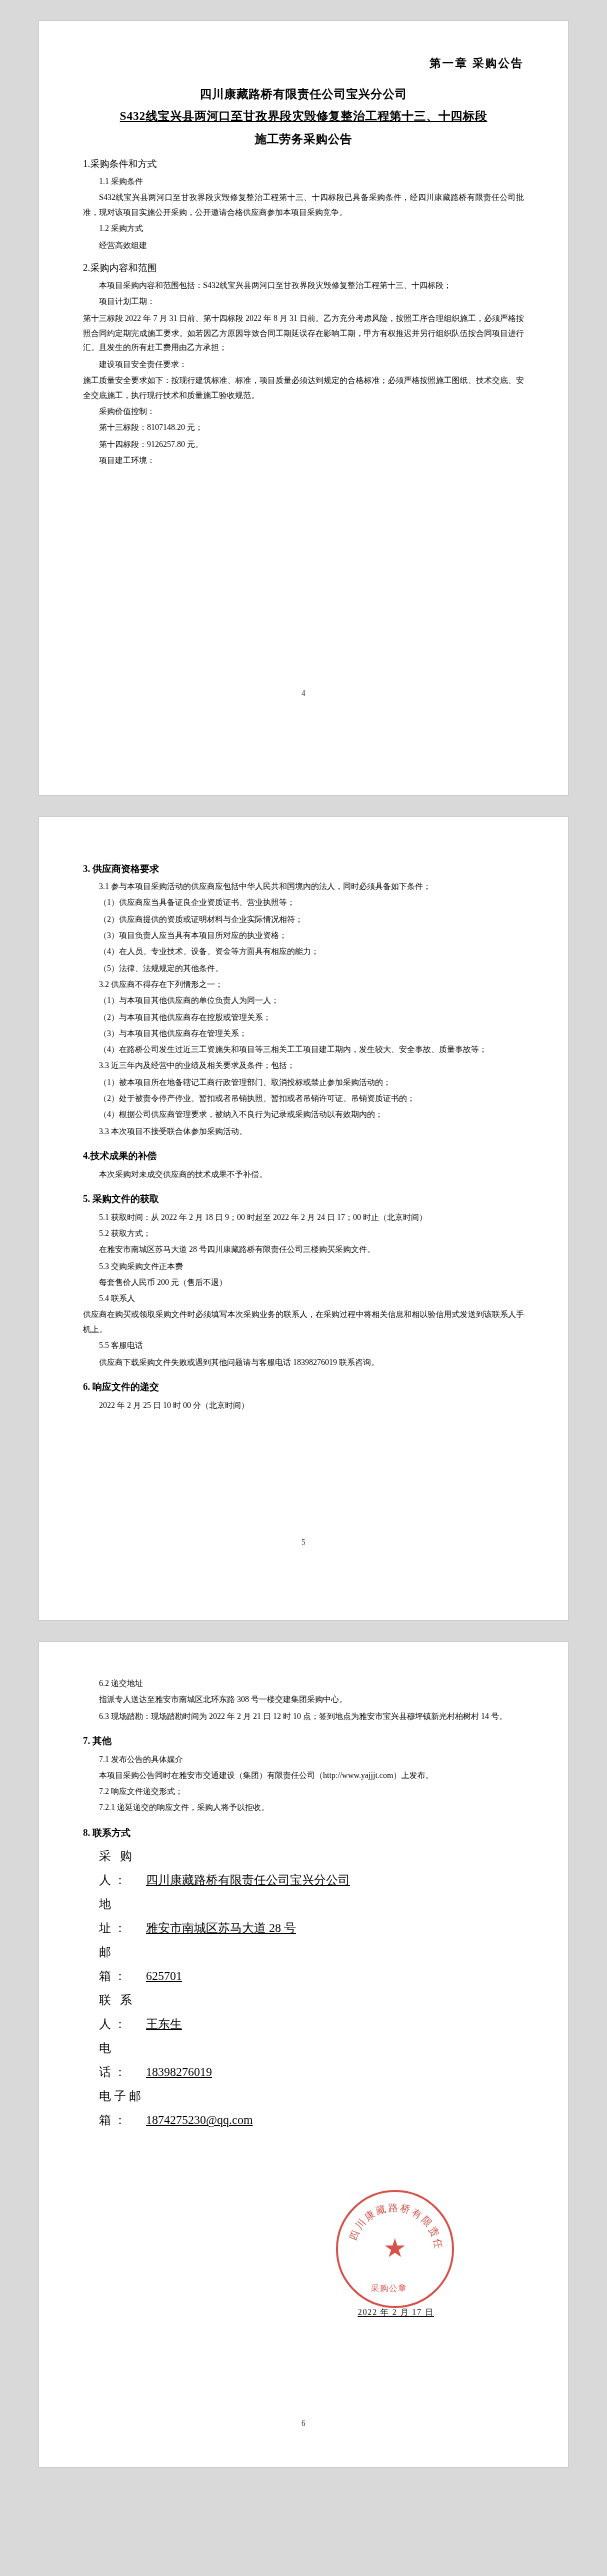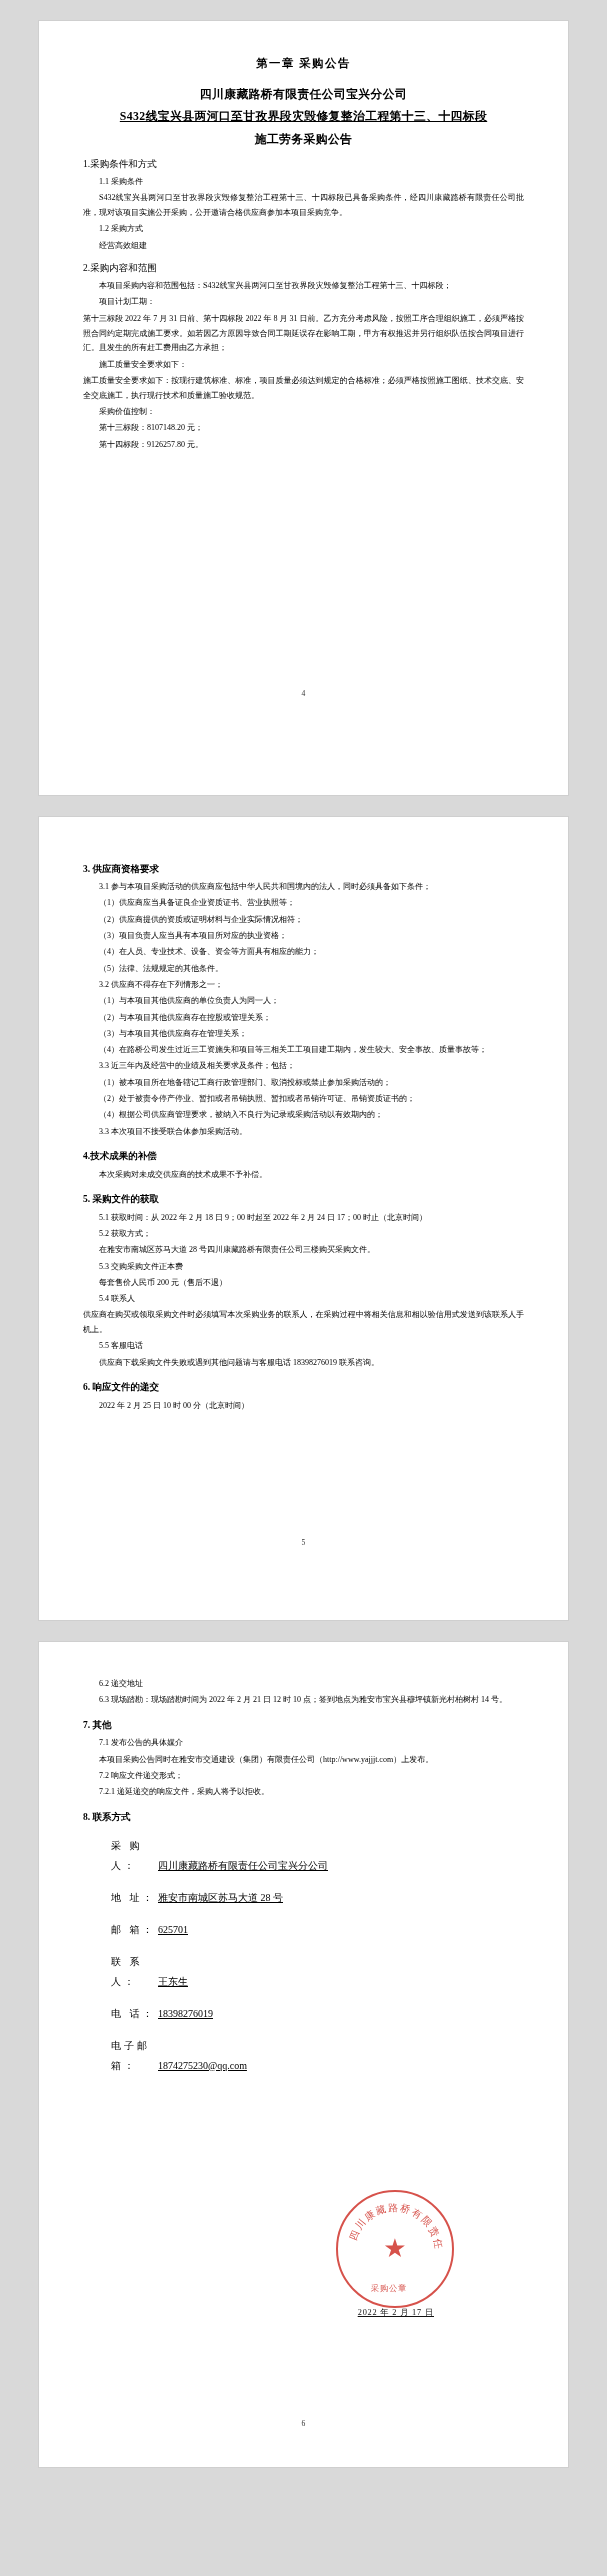--- a/index.html
+++ b/index.html
@@ -13,21 +13,21 @@
     padding:35px 44px 23px 44px;
     position:relative;
     border:0.8px solid #cfcfcf;
   }
   .page.p1{height:776px;}
   .page.p2{height:805px;}
   .page.p3{height:827px;}
   .spacer-top{height:20px;}
 
   .chapter-title{
-    text-align:center;
+    text-align:right;
     font-size:11.4px;
     font-weight:bold;
     letter-spacing:1.5px;
     margin:0 0 13.7px 0;
   }
   .doc-title{
     text-align:center;
     font-size:11.8px;
     font-weight:bold;
     line-height:1.65;
@@ -58,21 +58,21 @@
     position:absolute;
     left:0; right:0;
     text-align:center;
     font-size:7.6px;
     color:#333;
   }
   .p1 .pg-num{ bottom:97px; }
   .p2 .pg-num{ bottom:73px; }
   .p3 .pg-num{ bottom:39px; }
 
-  .contact-line{ font-size:10px; line-height:2.0; margin:12px; }
+  .contact-line{ font-size:12px; line-height:2.0; margin:0; }
   .contact-line .lbl{ display:inline-block; width:47px; letter-spacing:3px;}
   .contact-line .val{ text-decoration:underline; }
 
   
   .seal{
     position:absolute;
     right:114px;
     bottom:159px;
     width:114px;
     height:114px;
@@ -125,25 +125,26 @@
     <div class="sec-h">1.采购条件和方式</div>
     <p class="t ind">1.1 采购条件</p>
     <p class="t ind">S432线宝兴县两河口至甘孜界段灾毁修复整治工程第十三、十四标段已具备采购条件，经四川康藏路桥有限责任公司批准，现对该项目实施公开采购，公开邀请合格供应商参加本项目采购竞争。</p>
     <p class="t ind">1.2 采购方式</p>
     <p class="t ind">经营高效组建</p>
 
     <div class="sec-h">2.采购内容和范围</div>
     <p class="t ind">本项目采购内容和范围包括：S432线宝兴县两河口至甘孜界段灾毁修复整治工程第十三、十四标段；</p>
     <p class="t ind">项目计划工期：</p>
     <p class="t">第十三标段 2022 年 7 月 31 日前、第十四标段 2022 年 8 月 31 日前。乙方充分考虑风险，按照工序合理组织施工，必须严格按照合同约定期完成施工要求。如若因乙方原因导致合同工期延误存在影响工期，甲方有权推迟并另行组织队伍按合同项目进行汇。且发生的所有赶工费用由乙方承担；</p>
-    <p class="t ind">施工质量安全要求如下：</p>
+    <p class="t ind">建设项目安全责任要求：</p>
     <p class="t">施工质量安全要求如下：按现行建筑标准、标准，项目质量必须达到规定的合格标准；必须严格按照施工图纸、技术交底、安全交底施工，执行现行技术和质量施工验收规范。</p>
     <p class="t ind">采购价值控制：</p>
     <p class="t ind">第十三标段：8107148.20 元；</p>
     <p class="t ind">第十四标段：9126257.80 元。</p>
+    <p class="t ind">项目建工环境：</p>
 
     <div class="pg-num">4</div>
   </div>
 
   <div class="page p2">
     <div class="sec-h2">3. 供应商资格要求</div>
     <p class="t ind">3.1 参与本项目采购活动的供应商应包括中华人民共和国境内的法人，同时必须具备如下条件；</p>
     <p class="t ind2">（1）供应商应当具备证良企业资质证书、营业执照等；</p>
     <p class="t ind2">（2）供应商提供的资质或证明材料与企业实际情况相符；</p>
     <p class="t ind2">（3）项目负责人应当具有本项目所对应的执业资格；</p>
@@ -175,20 +176,21 @@
     <p class="t ind">供应商下载采购文件失败或遇到其他问题请与客服电话 18398276019 联系咨询。</p>
 
     <div class="sec-h2">6. 响应文件的递交</div>
     <p class="t ind">2022 年 2 月 25 日 10 时 00 分（北京时间）</p>
 
     <div class="pg-num">5</div>
   </div>
 
   <div class="page p3">
     <p class="t ind">6.2 递交地址</p>
+    <p class="t ind">指派专人送达至雅安市南城区北环东路 308 号一楼交建集团采购中心。</p>
     <p class="t ind">6.3 现场踏勘：现场踏勘时间为 2022 年 2 月 21 日 12 时 10 点；签到地点为雅安市宝兴县穆坪镇新光村柏树村 14 号。</p>
 
     <div class="sec-h2">7. 其他</div>
     <p class="t ind">7.1 发布公告的具体媒介</p>
     <p class="t ind">本项目采购公告同时在雅安市交通建设（集团）有限责任公司（http://www.yajjjt.com）上发布。</p>
     <p class="t ind">7.2 响应文件递交形式；</p>
     <p class="t ind">7.2.1 递延递交的响应文件，采购人将予以拒收。</p>
 
     <div class="sec-h2">8. 联系方式</div>
 

